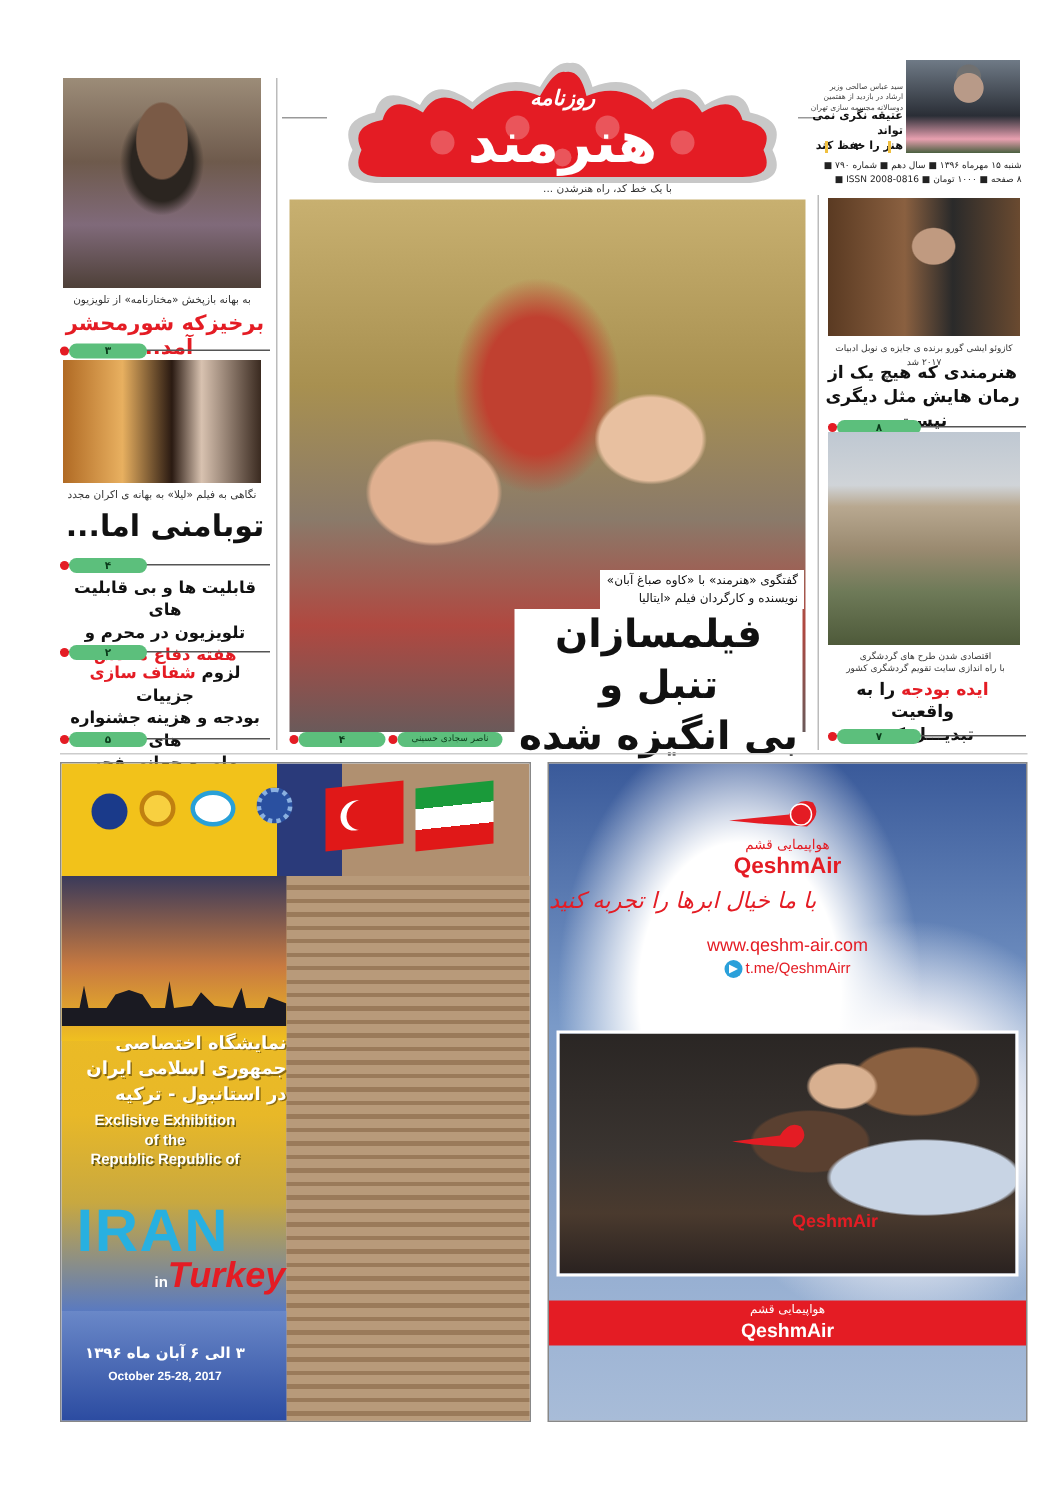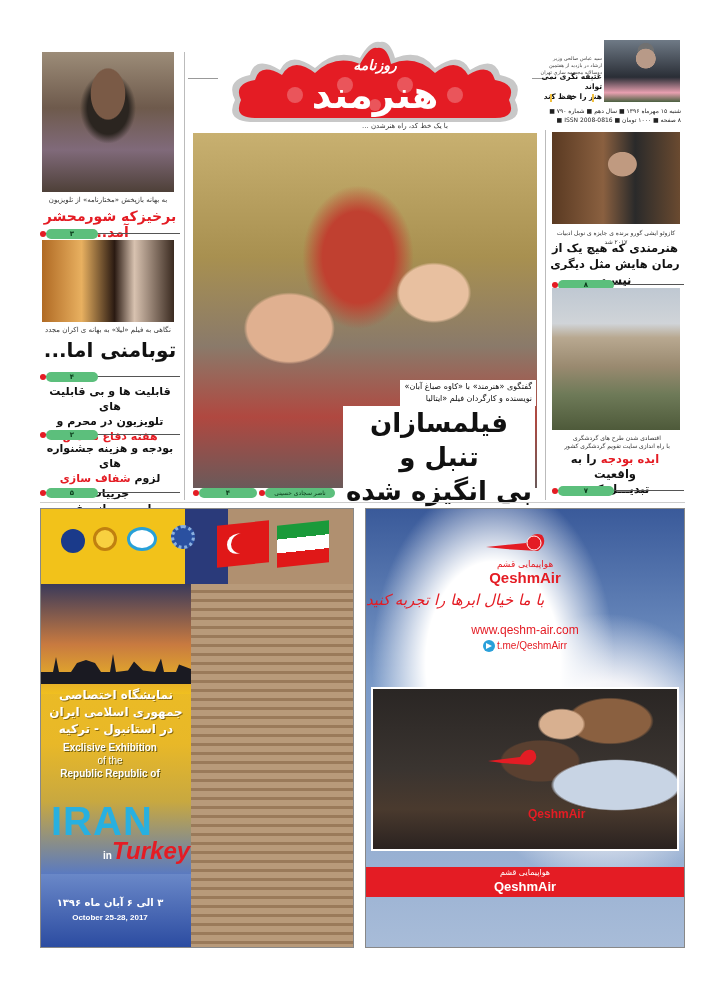--- a/index.html
+++ b/index.html
@@ -36,21 +36,21 @@
 .ad-left .yellow{position:absolute;left:0;top:75px;width:150px;height:290px;background:linear-gradient(180deg,#f0c020 0%,#e8b828 55%,#c8a840 75%,#5a7ac0 100%)}
 .ad-left .relief{position:absolute;left:150px;top:75px;width:164px;height:365px;background:repeating-linear-gradient(180deg,#b89a7a 0 6px,#9a7a5a 6px 9px),linear-gradient(90deg,#a08060,#c0a080)}
 .ad-left .bottom{position:absolute;left:0;top:365px;width:150px;height:75px;background:linear-gradient(180deg,#6a88c8,#2a4aa0)}
 .ad-left .sky-dusk{position:absolute;left:0;top:75px;width:150px;height:110px;background:linear-gradient(180deg,#3a3a5a 0%,#c87a40 55%,#f0c020 100%)}
 .ad-left .skyline{position:absolute;left:0;top:145px;width:150px;height:30px;background:#1a1a22;clip-path:polygon(0 100%,0 60%,8% 60%,10% 10%,12% 60%,20% 60%,24% 30%,30% 20%,36% 30%,40% 60%,46% 60%,48% 0,50% 60%,58% 55%,62% 25%,68% 55%,76% 60%,80% 15%,82% 60%,90% 60%,92% 35%,100% 50%,100% 100%)}
 .flag{position:absolute;width:52px;height:42px;transform:skewY(-6deg)}
 .flag-tr{left:176px;top:14px;background:#e01818}
 .flag-ir{left:236px;top:14px;background:linear-gradient(180deg,#1a9a3a 0 33%,#fff 33% 66%,#e01818 66%)}
 .crescent{position:absolute;left:14px;top:10px;width:20px;height:20px;border-radius:50%;box-shadow:-4px 0 0 0 #fff}
 .logo-circ{position:absolute;width:24px;height:24px;border-radius:50%}
-.ad-left .txt-fa{position:absolute;left:0;width:150px;text-align:center;direction:rtl;font-weight:bold;color:#fff;text-shadow:1px 1px 0 #8a6a10}
+.ad-left .txt-fa{position:absolute;left:0;width:150px;text-align:right;direction:rtl;font-weight:bold;color:#fff;text-shadow:1px 1px 0 #8a6a10}
 .ad-left .txt-en{position:absolute;left:0;width:138px;text-align:center;font-weight:bold;color:#fff;text-shadow:1px 1px 0 #6a5a10}
 .iran{position:absolute;left:10px;top:290px;font-size:40px;font-weight:bold;color:#28b0e0;font-family:"Liberation Sans",sans-serif;letter-spacing:1px}
 .turkey{position:absolute;left:62px;top:328px;font-size:24px;font-style:italic;font-weight:bold;color:#e41c24;font-family:"Liberation Sans",sans-serif}
 .turkey small{font-size:10px;color:#fff;font-style:normal}
 .ad-right{position:absolute;left:365px;top:508px;width:320px;height:440px;overflow:hidden;border:1px solid #888;background:radial-gradient(ellipse at 40% 35%,#fff 0 25%,transparent 45%),radial-gradient(ellipse at 75% 55%,#f4f4f8 0 20%,transparent 40%),linear-gradient(180deg,#3a5a9a 0%,#7a9ac8 40%,#a8bcd8 100%)}
 .qa-logo{position:absolute;left:120px;top:20px;width:60px;height:28px}
 .qa-fa-small{position:absolute;left:0;width:100%;text-align:center;font-size:9px;color:#e41c24;direction:rtl}
 .qa-brand{position:absolute;left:0;width:100%;text-align:center;font-size:15px;font-weight:bold;color:#e41c24;font-family:"Liberation Sans",sans-serif}
 .qa-slogan{position:absolute;left:0;width:100%;text-align:left;font-size:15px;color:#e41c24;direction:rtl;font-style:italic}
 .qa-url{position:absolute;left:0;width:100%;text-align:center;font-size:12px;color:#e41c24;font-family:"Liberation Sans",sans-serif}
@@ -86,22 +86,22 @@
   <div>تلویزیون در محرم و</div>
   <div class="head-red">هفته دفاع مقدس</div>
 </div>
 <div class="pagebar" style="left:40px;top:430px;width:140px">
   <div class="line"></div>
     <div class="dot" style="left:0"></div>
   <div class="pill" style="left:6px;width:52px">۲</div>
 </div>
 
 <div class="abs rtl" style="left:40px;top:441px;width:140px;font-size:11px;line-height:15px;font-weight:bold">
+  <div><span>لزوم</span> <span class="head-red">شفاف سازی</span> <span>جزییات</span></div>
   <div>بودجه و هزینه جشنواره های</div>
-  <div><span>لزوم</span> <span class="head-red">شفاف سازی</span> <span>جزییات</span></div>
   <div>ملی و جهانی فجر</div>
 </div>
 <div class="pagebar" style="left:40px;top:488px;width:140px">
   <div class="line"></div>
     <div class="dot" style="left:0"></div>
   <div class="pill" style="left:6px;width:52px">۵</div>
 </div>
 
 <div class="vline" style="left:184px;top:52px;height:448px"></div>
 <div class="vline" style="left:545px;top:130px;height:370px"></div>
@@ -198,21 +198,21 @@
   <div class="sky-dusk"></div>
   <div class="skyline"></div>
   <div class="bottom"></div>
   <div class="txt-fa" style="top:178px;font-size:12px;line-height:17px">
     <div>نمایشگاه اختصاصی</div>
     <div>جمهوری اسلامی ایران</div>
     <div>در استانبول - ترکیه</div>
   </div>
   <div class="txt-en" style="top:232px;font-size:10px;line-height:13px;font-family:'Liberation Sans',sans-serif">
     <div>Exclisive Exhibition</div>
-    <div style="font-weight:normal">of the</div>
+    <div style="font-weight:bold">of the</div>
     <div>Republic Republic of</div>
   </div>
   <div class="iran">IRAN</div>
   <div class="turkey"><small>in</small><span>Turkey</span></div>
   <div class="txt-en" style="top:388px;font-size:10px;direction:rtl;text-shadow:none">۳ الی ۶ آبان ماه ۱۳۹۶</div>
   <div class="txt-en" style="top:404px;font-size:8px;font-family:'Liberation Sans',sans-serif;text-shadow:none">October 25-28, 2017</div>
 </div>
 
 <div class="ad-right">
   <svg class="qa-logo" viewBox="0 0 60 28">

